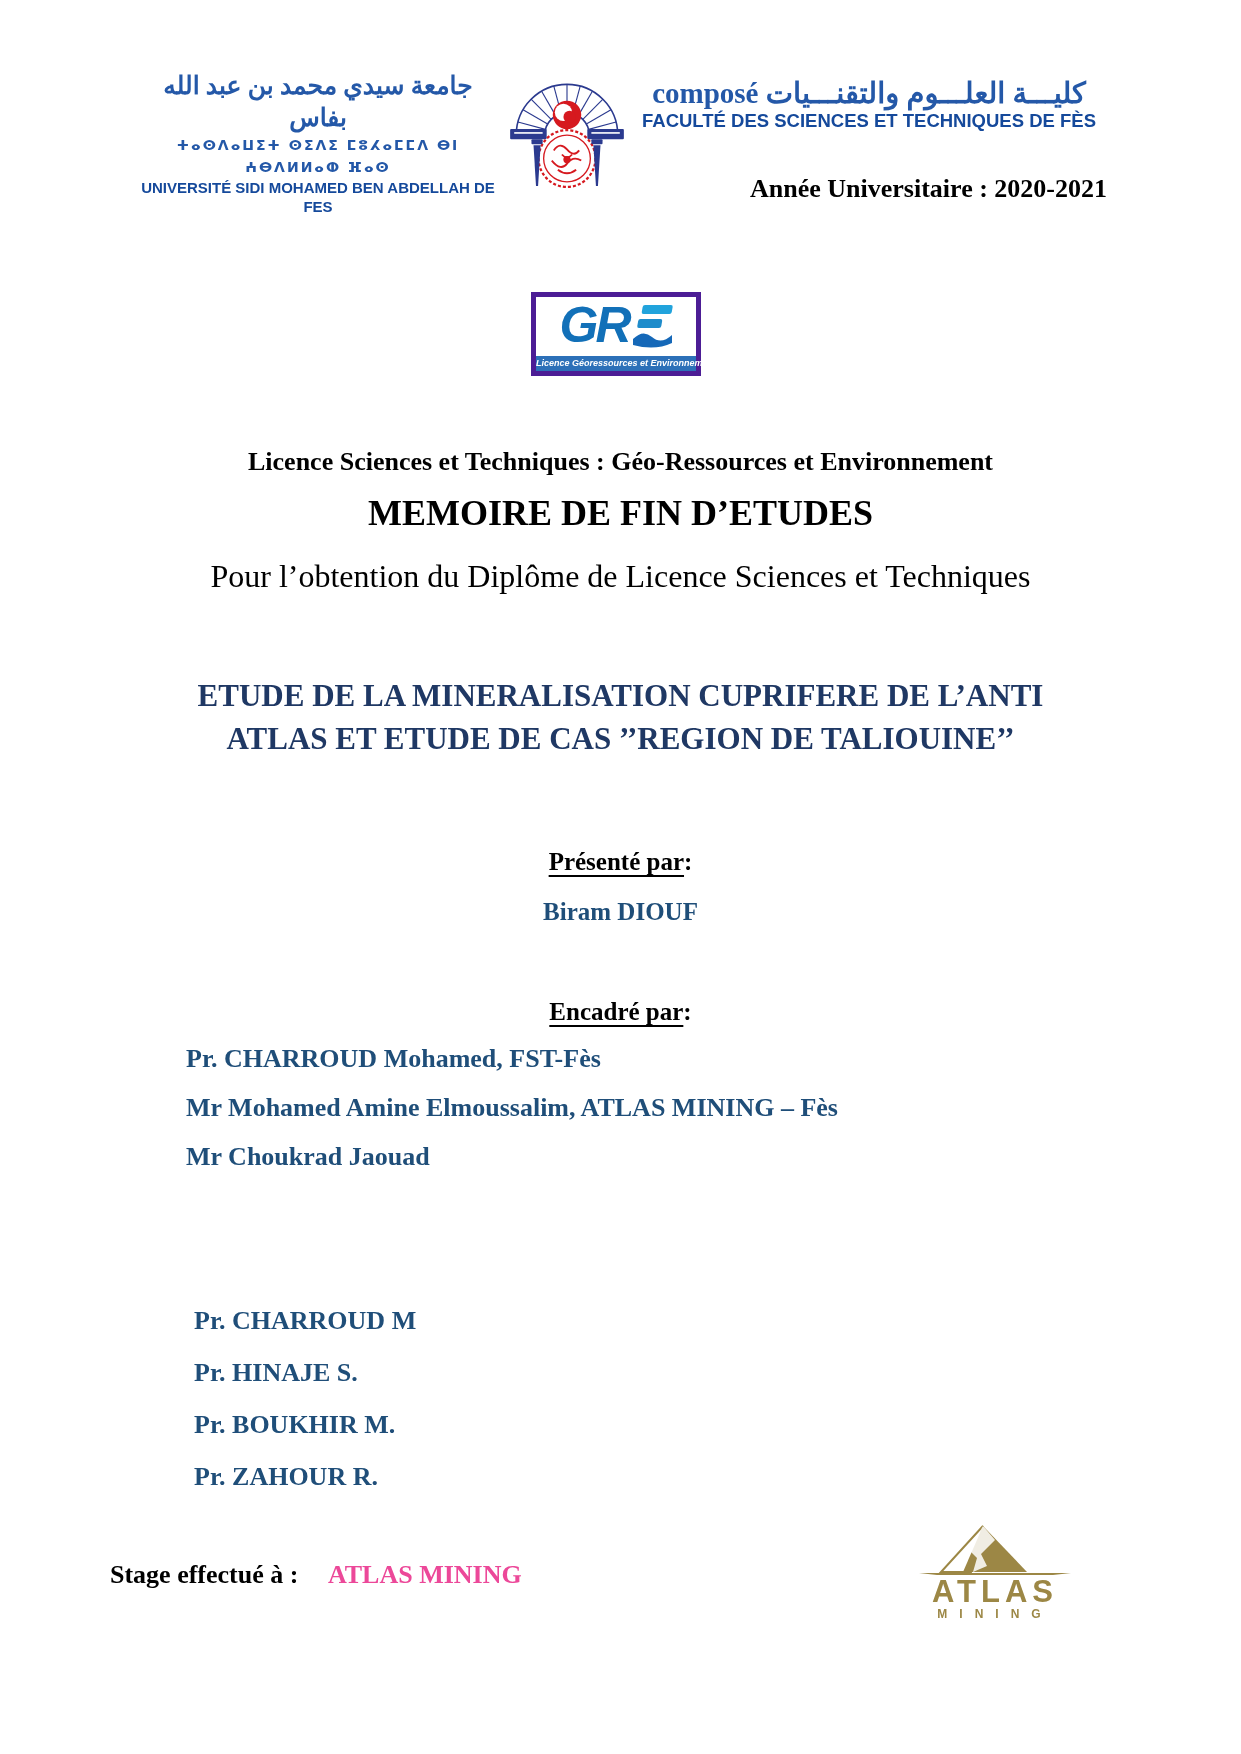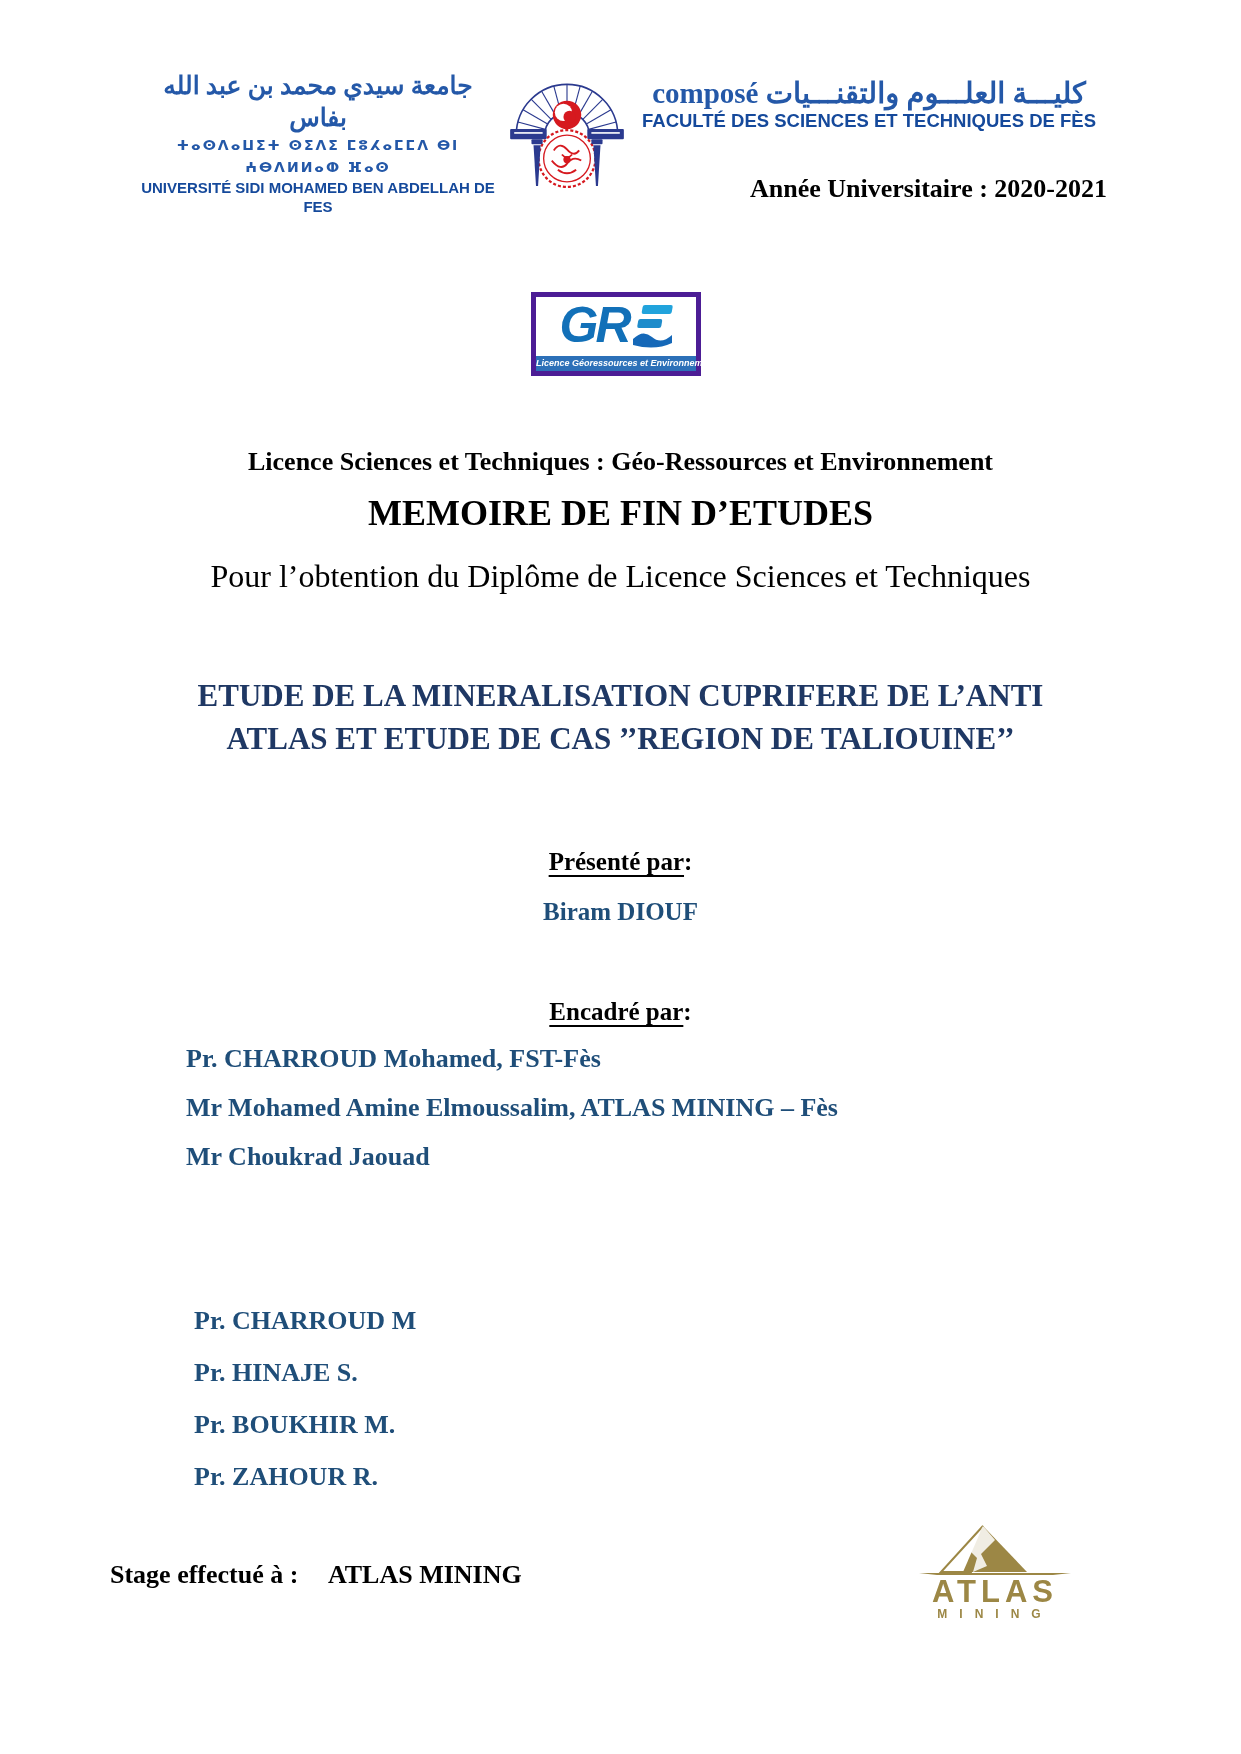--- a/index.html
+++ b/index.html
@@ -69,21 +69,21 @@
   .soutenu{ top:1252px; font-size:25px; font-weight:bold; }
 
   
   .supervisors{ position:absolute; top:1044px; left:186px; }
   .supervisors div{ font-size:26px; font-weight:bold; color:#1F4E79; margin-bottom:19px; }
   .jury{ position:absolute; top:1306px; left:194px; }
   .jury div{ font-size:26px; font-weight:bold; color:#1F4E79; margin-bottom:22px; }
 
   
   .stage{ position:absolute; top:1560px; left:110px; font-size:26px; font-weight:bold; color:#000; }
-  .stage .company{ color:#000000;margin-left:23px; }
+  .stage .company{ color:#ec4899;margin-left:23px; }
   .atlas{ position:absolute; top:1520px; left:903px; width:184px; height:104px; }
 </style>
 </head>
 <body>
 
 <div class="page">
 
   <div class="header">
     <div class="inst inst-left">
       <div class="arabic">جامعة سيدي محمد بن عبد الله بفاس</div>

